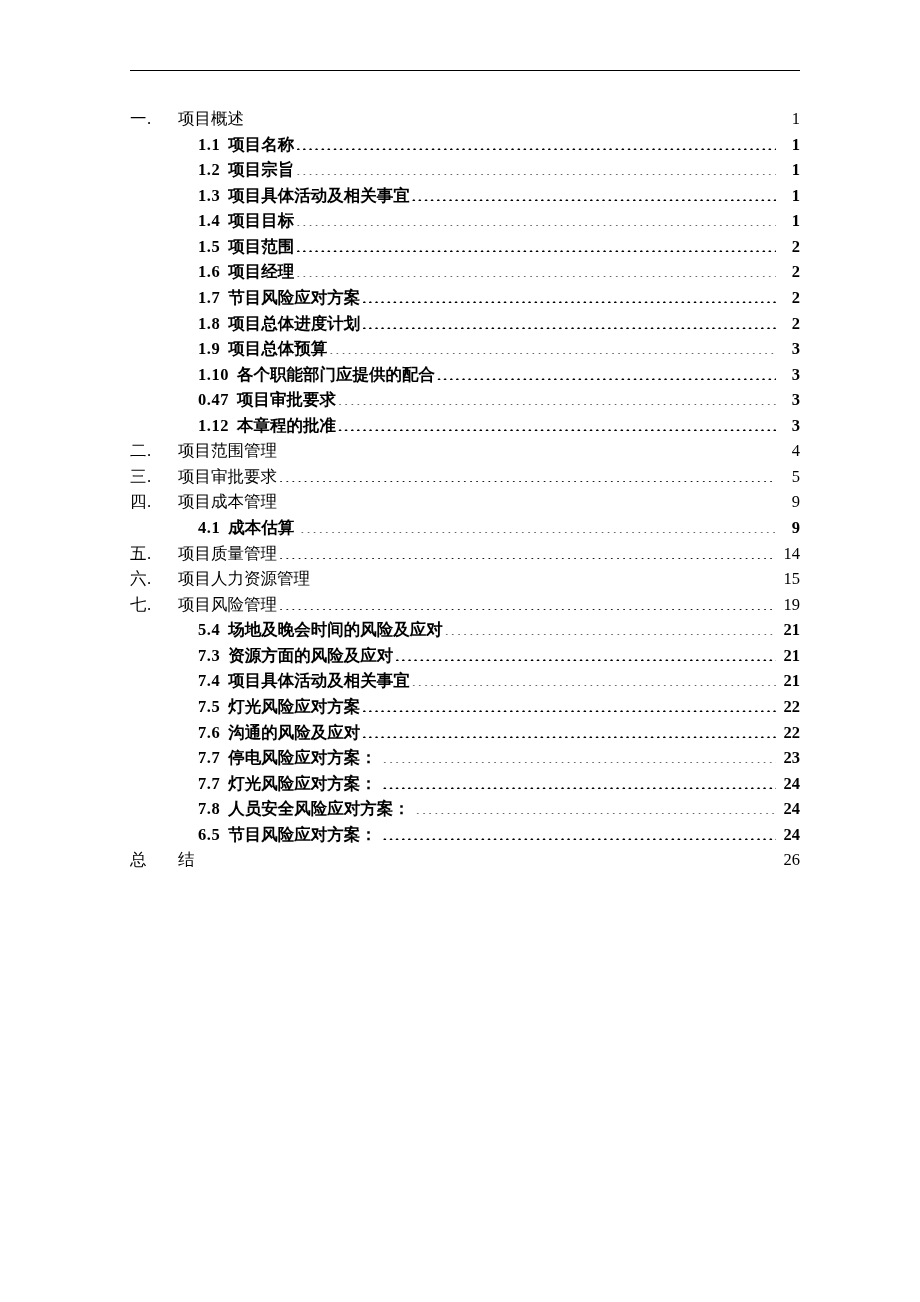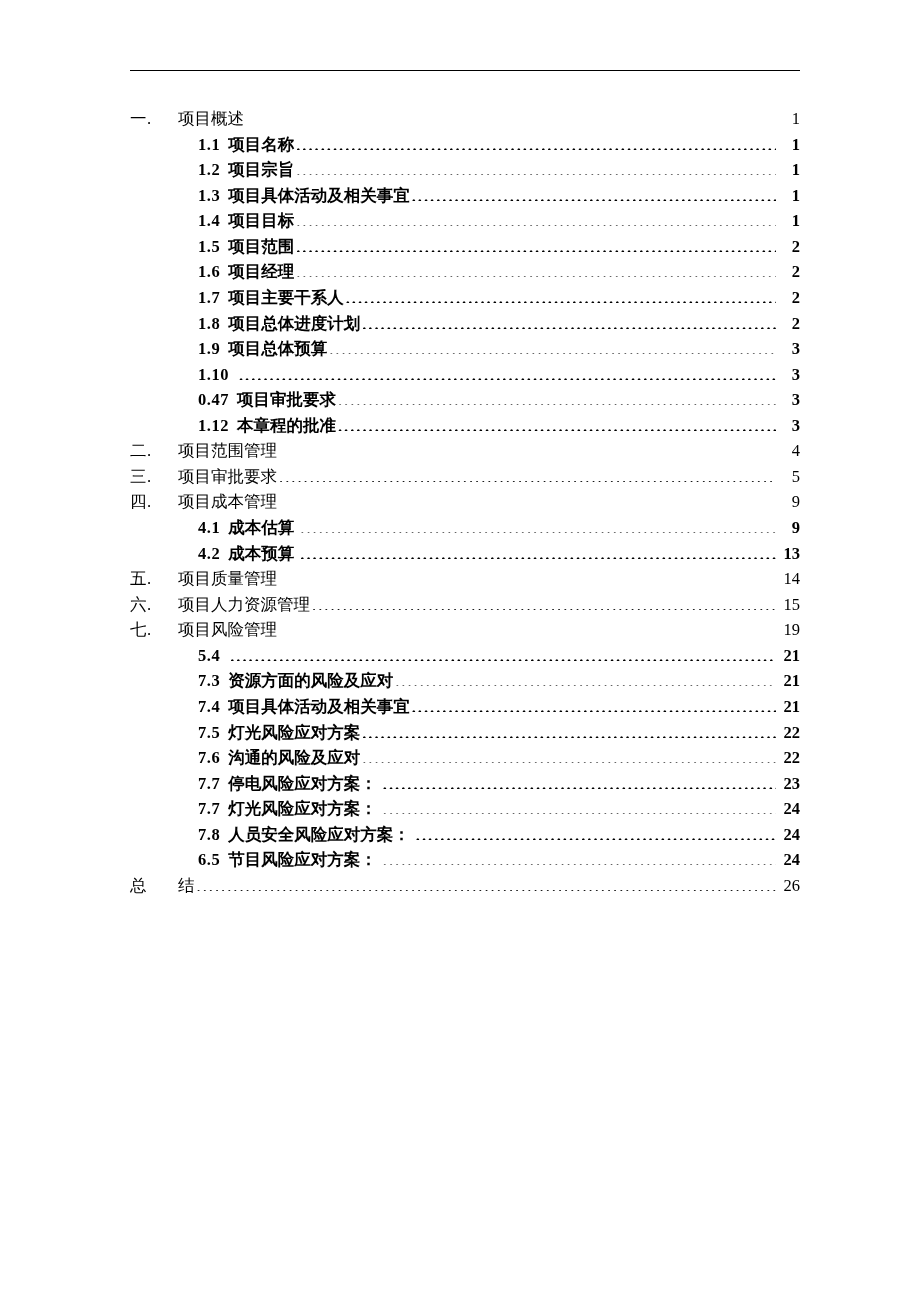--- a/index.html
+++ b/index.html
@@ -109,38 +109,39 @@
         <span class="page-no">2</span>
       </div>
       <div class="toc-line level2">
         <span class="toc-num2">1.6</span>
         <span class="toc-title">项目经理</span>
         <span class="dots"></span>
         <span class="page-no">2</span>
       </div>
       <div class="toc-line level2">
         <span class="toc-num2">1.7</span>
-        <span class="toc-title">项目主要干系人</span>
+        <span class="toc-title">节目风险应对方案</span>
         <span class="dots"></span>
         <span class="page-no">2</span>
       </div>
       <div class="toc-line level2">
         <span class="toc-num2">1.8</span>
         <span class="toc-title">项目总体进度计划</span>
         <span class="dots"></span>
         <span class="page-no">2</span>
       </div>
       <div class="toc-line level2">
         <span class="toc-num2">1.9</span>
         <span class="toc-title">项目总体预算</span>
         <span class="dots"></span>
         <span class="page-no">3</span>
       </div>
       <div class="toc-line level2">
         <span class="toc-num2">1.10</span>
+        <span class="toc-title">各个职能部门应提供的配合</span>
         <span class="dots"></span>
         <span class="page-no">3</span>
       </div>
       <div class="toc-line level2">
         <span class="toc-num2">0.47</span>
         <span class="toc-title">项目审批要求</span>
         <span class="dots"></span>
         <span class="page-no">3</span>
       </div>
       <div class="toc-line level2">
@@ -167,47 +168,41 @@
         <span class="dots"></span>
         <span class="page-no">9</span>
       </div>
       <div class="toc-line level2">
         <span class="toc-num2">4.1</span>
         <span class="toc-title">成本估算</span>
         <span>&nbsp;</span>
         <span class="dots"></span>
         <span class="page-no">9</span>
       </div>
-      <div class="toc-line level2">
-        <span class="toc-num2">4.2</span>
-        <span class="toc-title">成本预算</span>
-        <span>&nbsp;</span>
-        <span class="dots"></span>
-        <span class="page-no">13</span>
-      </div>
       <div class="toc-line level1">
         <span class="toc-num">五.</span>
         <span class="toc-title">项目质量管理</span>
         <span class="dots"></span>
         <span class="page-no">14</span>
       </div>
       <div class="toc-line level1">
         <span class="toc-num">六.</span>
         <span class="toc-title">项目人力资源管理</span>
         <span class="dots"></span>
         <span class="page-no">15</span>
       </div>
       <div class="toc-line level1">
         <span class="toc-num">七.</span>
         <span class="toc-title">项目风险管理</span>
         <span class="dots"></span>
         <span class="page-no">19</span>
       </div>
       <div class="toc-line level2">
         <span class="toc-num2">5.4</span>
+        <span class="toc-title">场地及晚会时间的风险及应对</span>
         <span class="dots"></span>
         <span class="page-no">21</span>
       </div>
       <div class="toc-line level2">
         <span class="toc-num2">7.3</span>
         <span class="toc-title">资源方面的风险及应对</span>
         <span class="dots"></span>
         <span class="page-no">21</span>
       </div>
       <div class="toc-line level2">

